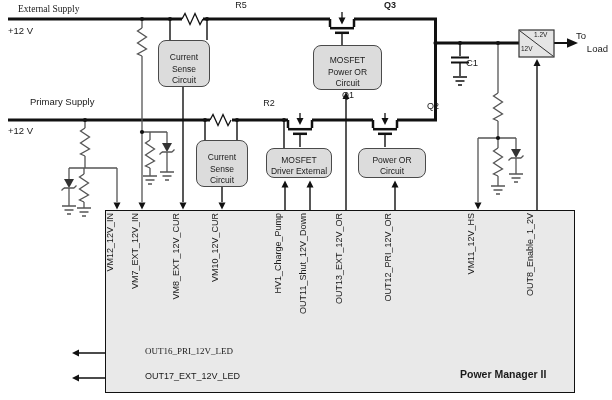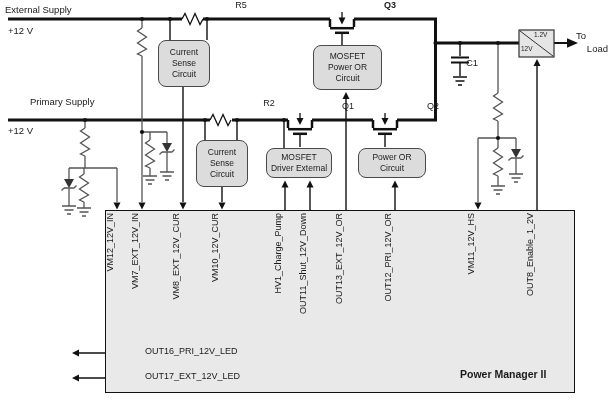--- a/index.html
+++ b/index.html
@@ -5,21 +5,21 @@
   html,body { margin:0; padding:0; background:#fff; }
   #stage {
     position:relative; width:612px; height:400px; background:#ffffff;
     font-family:"Liberation Sans", sans-serif; color:#1a1a1a; overflow:hidden;
   }
   .lbl { position:absolute; font-size:9.5px; white-space:nowrap; }
   .ref { position:absolute; font-size:9px; width:22px; text-align:center; white-space:nowrap;margin-left:48px; }
   .tiny { position:absolute; font-size:6.5px; white-space:nowrap; }
   .block {
     position:absolute; background:#dcdcdc; border:1.3px solid #4a4a4a; border-radius:8px;
-    display:flex; flex-direction:column; align-items:center; justify-content:center;
+    display:flex; flex-direction:column; align-items:center; justify-content:flex-end;
     font-size:8.5px; line-height:1.32; text-align:center; box-sizing:border-box;
   }
   #big-box {
     position:absolute; left:105px; top:210px; width:470px; height:183px;
     background:#e9e9e9; border:1.6px solid #111; box-sizing:border-box;
   }
   .vlabel {
     position:absolute; top:213px; writing-mode:vertical-rl; transform:rotate(180deg);
     font-size:9px; white-space:nowrap; color:#1a1a1a;
   }
@@ -231,44 +231,44 @@
     <div>Driver External</div>
   </div>
   <div class="block" style="left:358px; top:148px; width:68px; height:30px;">
     <div>Power OR</div>
     <div>Circuit</div>
   </div>
 
   <span class="tiny" style="left:534px; top:31px;">1.2V</span>
   <span class="tiny" style="left:521px; top:45px;">12V</span>
 
-  <span class="lbl" style="left:5px; top:4px;">External Supply</span>
+  <span class="lbl" style="left:18px; top:4px;font-family:Liberation Serif, serif;">External Supply</span>
   <span class="lbl" style="left:8px; top:25px;">+12 V</span>
   <span class="lbl" style="left:5px; top:96px;padding-left:25px;">Primary Supply</span>
   <span class="lbl" style="left:8px; top:125px;">+12 V</span>
 
   <span class="ref" style="left:182px; top:0px;">R5</span>
   <span class="ref" style="left:210px; top:98px;">R2</span>
   <span class="ref" style="left:331px; top:0px;font-weight:bold;">Q3</span>
-  <span class="ref" style="left:289px; top:101px;">Q1</span>
+  <span class="ref" style="left:289px; top:90px;">Q1</span>
   <span class="ref" style="left:374px; top:101px;">Q2</span>
   <span class="lbl" style="left:466px; top:57px;">C1</span>
 
   <span class="lbl" style="left:576px; top:30px; width:32px; ">To</span>
   <span class="lbl" style="left:576px; top:43px; width:32px; text-align:right;">Load</span>
 
   <div class="vlabel" style="left:105px;">VM12_12V_IN</div>
   <div class="vlabel" style="left:130px;">VM7_EXT_12V_IN</div>
   <div class="vlabel" style="left:171px;">VM8_EXT_12V_CUR</div>
   <div class="vlabel" style="left:210px;">VM10_12V_CUR</div>
   <div class="vlabel" style="left:273px;">HV1_Charge_Pump</div>
   <div class="vlabel" style="left:298px;">OUT11_Shut_12V_Down</div>
   <div class="vlabel" style="left:334px;">OUT13_EXT_12V_OR</div>
   <div class="vlabel" style="left:383px;">OUT12_PRI_12V_OR</div>
   <div class="vlabel" style="left:466px;">VM11_12V_HS</div>
   <div class="vlabel" style="left:525px;">OUT8_Enable_1_2V</div>
 
-  <span class="ledlbl" style="left:145px; top:346px;">OUT16_PRI_12V_LED</span>
+  <span class="ledlbl" style="left:145px; top:346px;font-family:Liberation Serif, serif;">OUT16_PRI_12V_LED</span>
   <span class="ledlbl" style="left:145px; top:371px;">OUT17_EXT_12V_LED</span>
 
   <div id="pm-label">Power Manager II</div>
 
 </div>
 
 </body></html>

